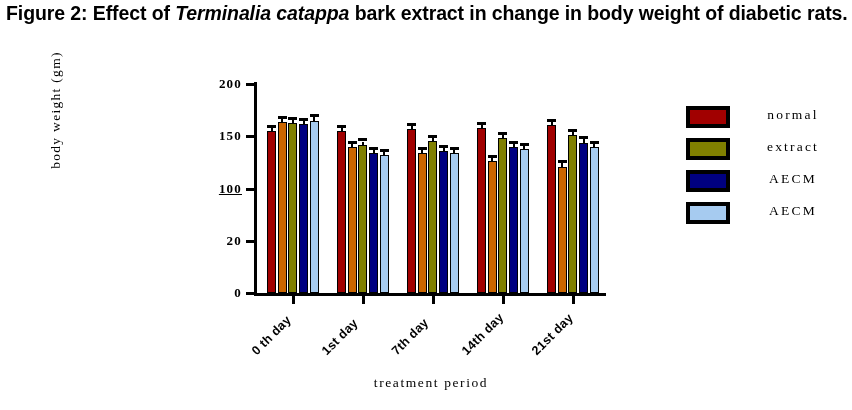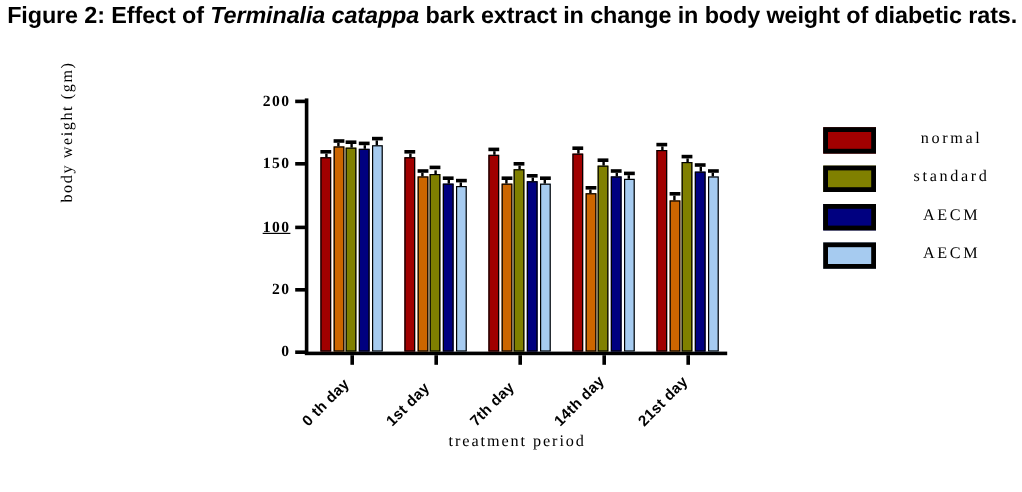--- a/index.html
+++ b/index.html
@@ -130,21 +130,21 @@
     text-align: center;
     font-family: "Liberation Serif", serif;
     font-size: 13.5px;
     color: #000000;
     letter-spacing: 1.3px;
     white-space: nowrap;
   }
   #x-axis-title {
     position: absolute;
     left: 256px;
-    top: 320px;
+    top: 335px;
     width: 350px;
     text-align: center;
     font-family: "Liberation Serif", serif;
     font-size: 13.5px;
     color: #000000;
     letter-spacing: 1.6px;
     white-space: nowrap;
   }
 
   .x-cat-label {
@@ -323,21 +323,21 @@
   <div id="y-axis-title">body weight (gm)</div>
   <div id="x-axis-title">treatment period</div>
 
   <div id="legend">
       <div class="legend-row">
         <div class="legend-swatch" style="background: rgb(161, 0, 0);"></div>
         <div class="legend-label">normal</div>
       </div>
       <div class="legend-row">
         <div class="legend-swatch" style="background: rgb(128, 128, 0);"></div>
-        <div class="legend-label">standard</div>
+        <div class="legend-label">extract</div>
       </div>
       <div class="legend-row">
         <div class="legend-swatch" style="background: rgb(0, 0, 128);"></div>
         <div class="legend-label">AECM</div>
       </div>
       <div class="legend-row">
         <div class="legend-swatch" style="background: rgb(166, 203, 240);"></div>
         <div class="legend-label">AECM</div>
       </div>
     </div>

